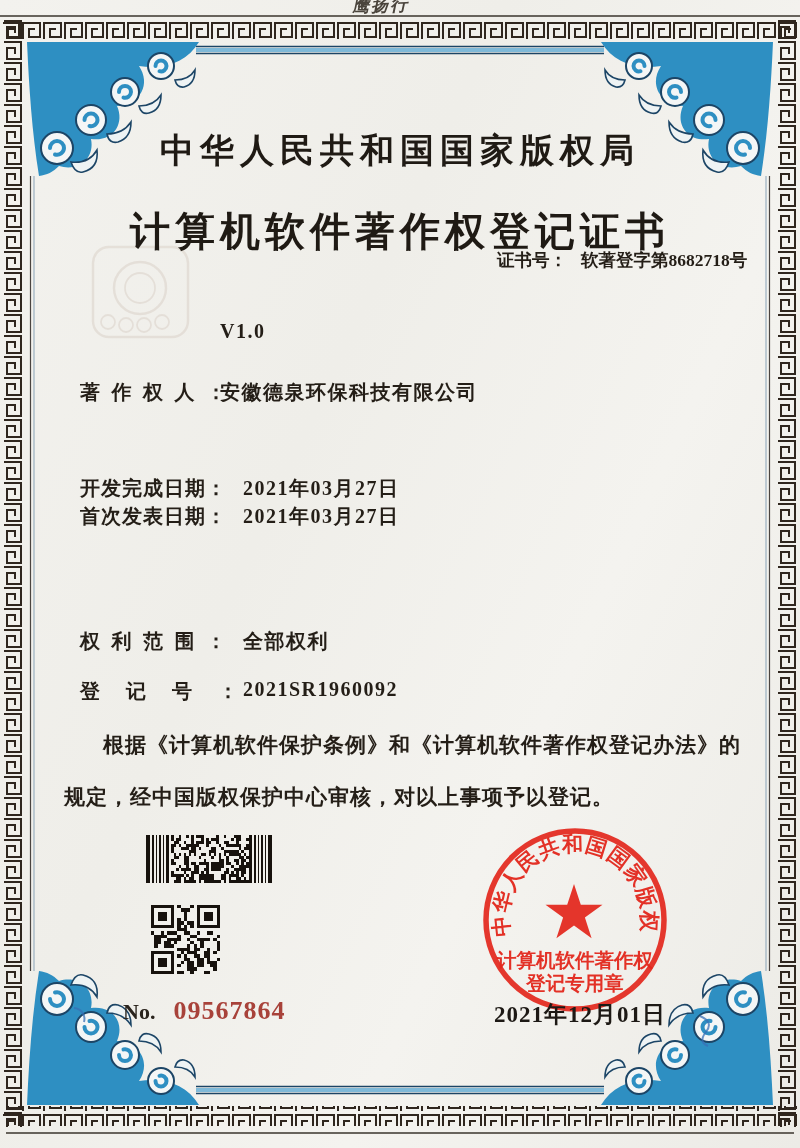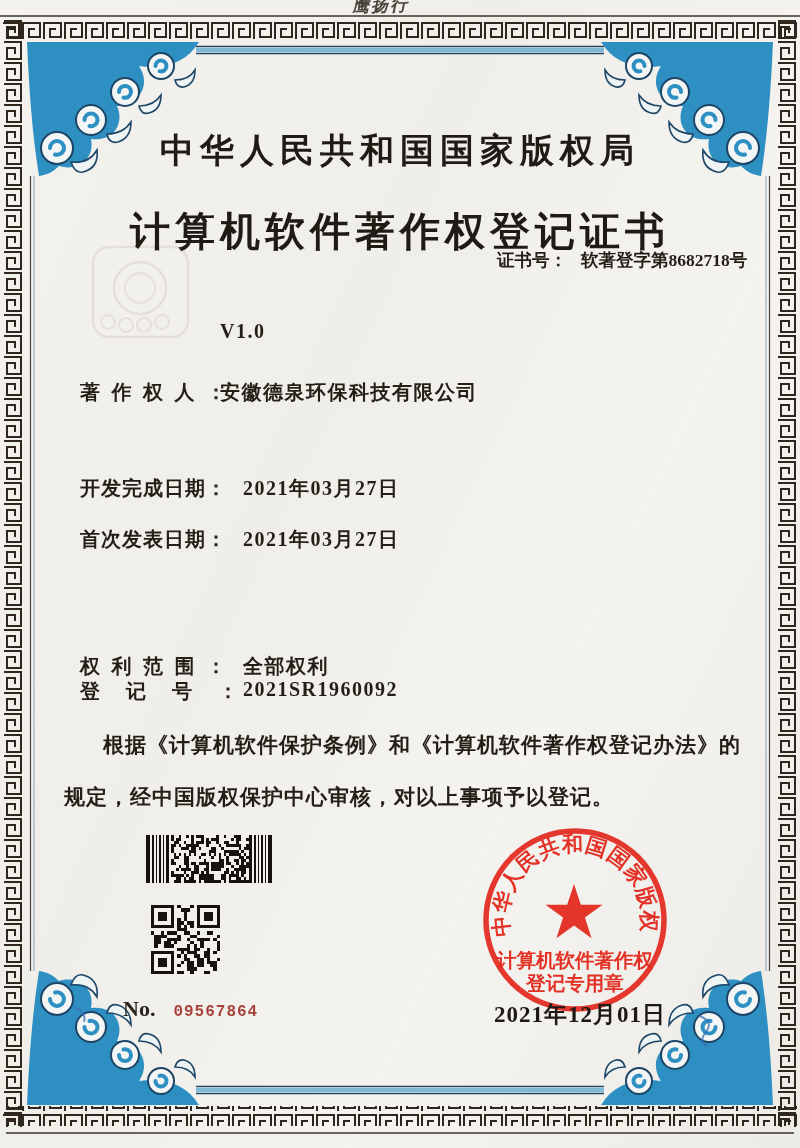--- a/index.html
+++ b/index.html
@@ -14,21 +14,21 @@
   .t2{left:0;right:0;top:184px;text-align:center;font-size:40px;font-weight:700;letter-spacing:5px;color:#1f1a14;margin-top:20px;}
   .certno{left:497px;top:248px;font-size:17.5px;font-weight:700;white-space:nowrap;}
   .certno .gap{display:inline-block;width:14px;}
   .lb{font-weight:700;font-size:20px;white-space:pre;}
   .ls4{letter-spacing:11.5px;}
   .ls6{letter-spacing:1px;}
   .ls3{letter-spacing:26px;}
   .val{font-weight:700;font-size:20px;letter-spacing:1.5px;white-space:nowrap;}
   .para{font-weight:700;font-size:21px;letter-spacing:1px;white-space:nowrap;}
   .serial-prefix{font-size:22px;font-weight:700;color:#2a241d;}
-  .serial-num{font-size:16px;font-weight:700;color:#a8423a;font-family:Liberation Mono, monospace;letter-spacing:1px;}
+  .serial-num{font-size:26px;font-weight:700;color:#a8423a;font-family:Liberation Serif, serif;letter-spacing:1px;}
   .issue-date{left:494px;top:999px;font-size:23px;font-weight:700;letter-spacing:1px;color:#1d1915;}
 </style>
 </head>
 <body>
 
 <div class="page">
 
   <svg class="deco" width="800" height="1148" viewBox="0 0 800 1148">
     <defs>
       <pattern id="gk" width="21" height="21" patternUnits="userSpaceOnUse">
@@ -123,27 +123,27 @@
   <div class="abs" style="left:80px;top:379px;">
     <span class="lb ls4">著作权人：</span>
     <span class="val" style="position:absolute;left:140px;top:0;">安徽德泉环保科技有限公司</span>
   </div>
 
   <div class="abs" style="left:80px;top:475px;">
     <span class="lb ls6">开发完成日期：</span>
     <span class="val" style="position:absolute;left:163px;top:0;">2021年03月27日</span>
   </div>
 
-  <div class="abs" style="left:80px;top:526px;">
+  <div class="abs" style="left:80px;top:503px;">
     <span class="lb ls6">首次发表日期：</span>
     <span class="val" style="position:absolute;left:163px;top:0;">2021年03月27日</span>
   </div>
 
 
-  <div class="abs" style="left:80px;top:628px;margin-top:25px;">
+  <div class="abs" style="left:80px;top:628px;">
     <span class="lb ls4">权利范围：</span>
     <span class="val" style="position:absolute;left:163px;top:0;">全部权利</span>
   </div>
 
   <div class="abs" style="left:80px;top:678px;">
     <span class="lb ls3">登记号：</span>
     <span class="val" style="position:absolute;left:163px;top:0;">2021SR1960092</span>
   </div>
 
   <div class="abs para" style="left:103px;top:731px;">根据《计算机软件保护条例》和《计算机软件著作权登记办法》的</div>

